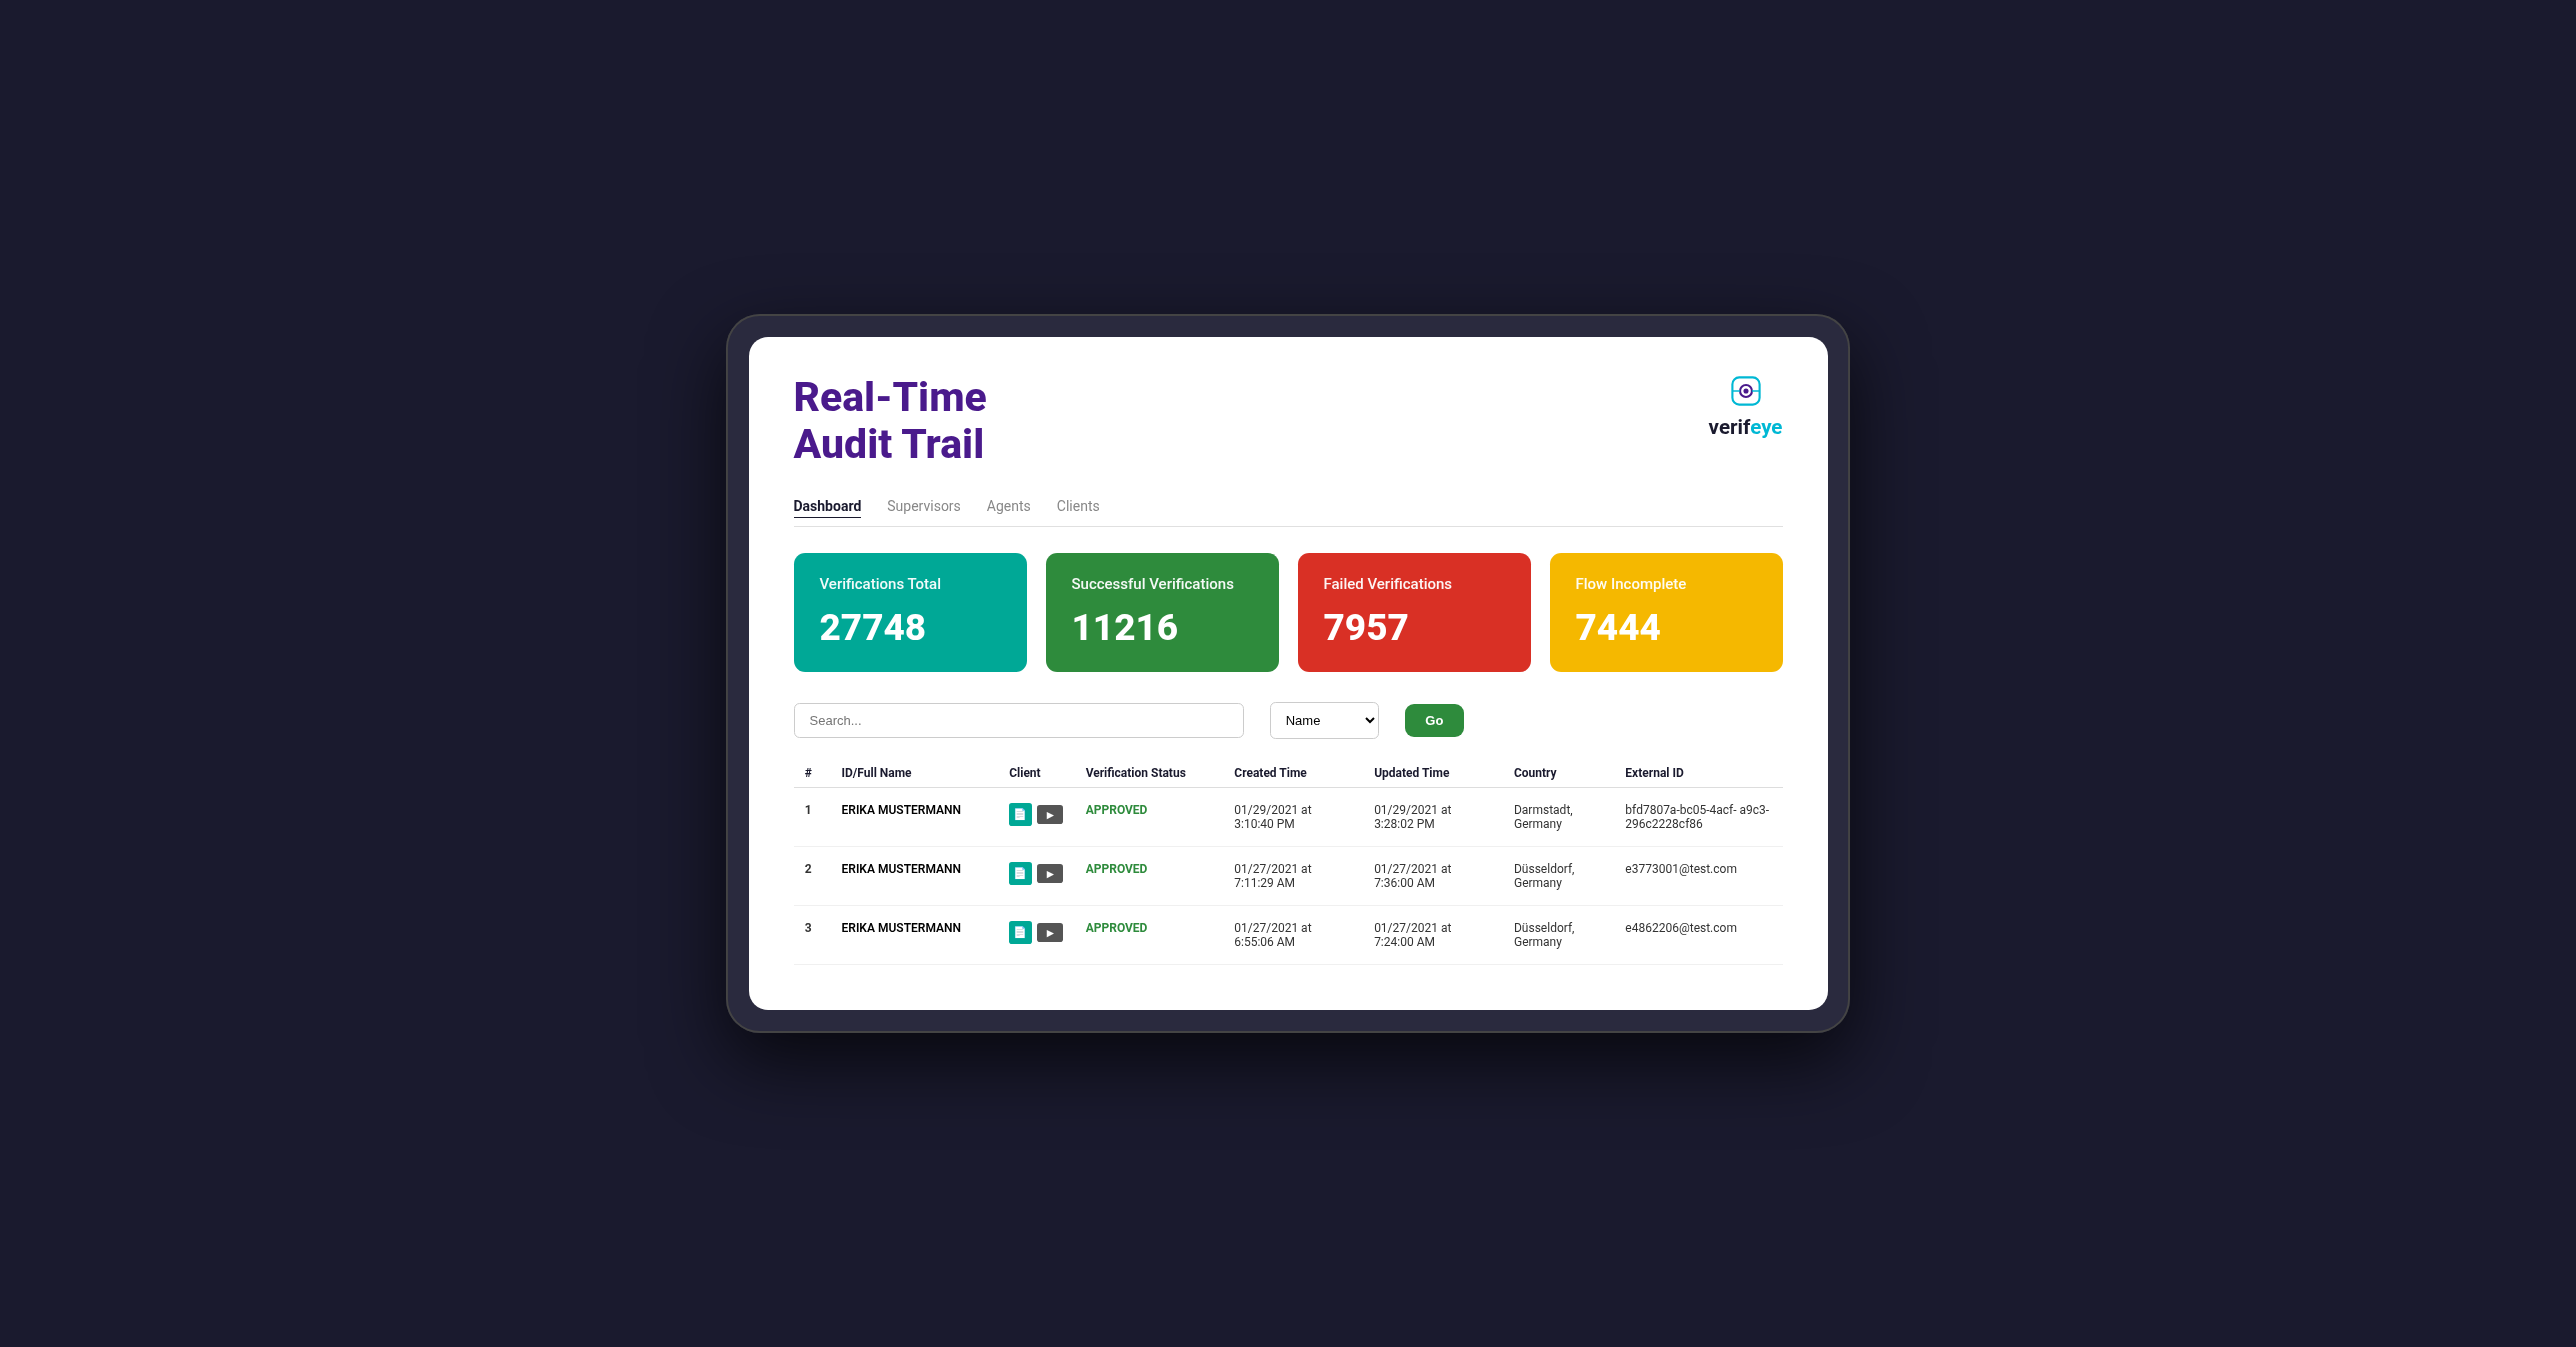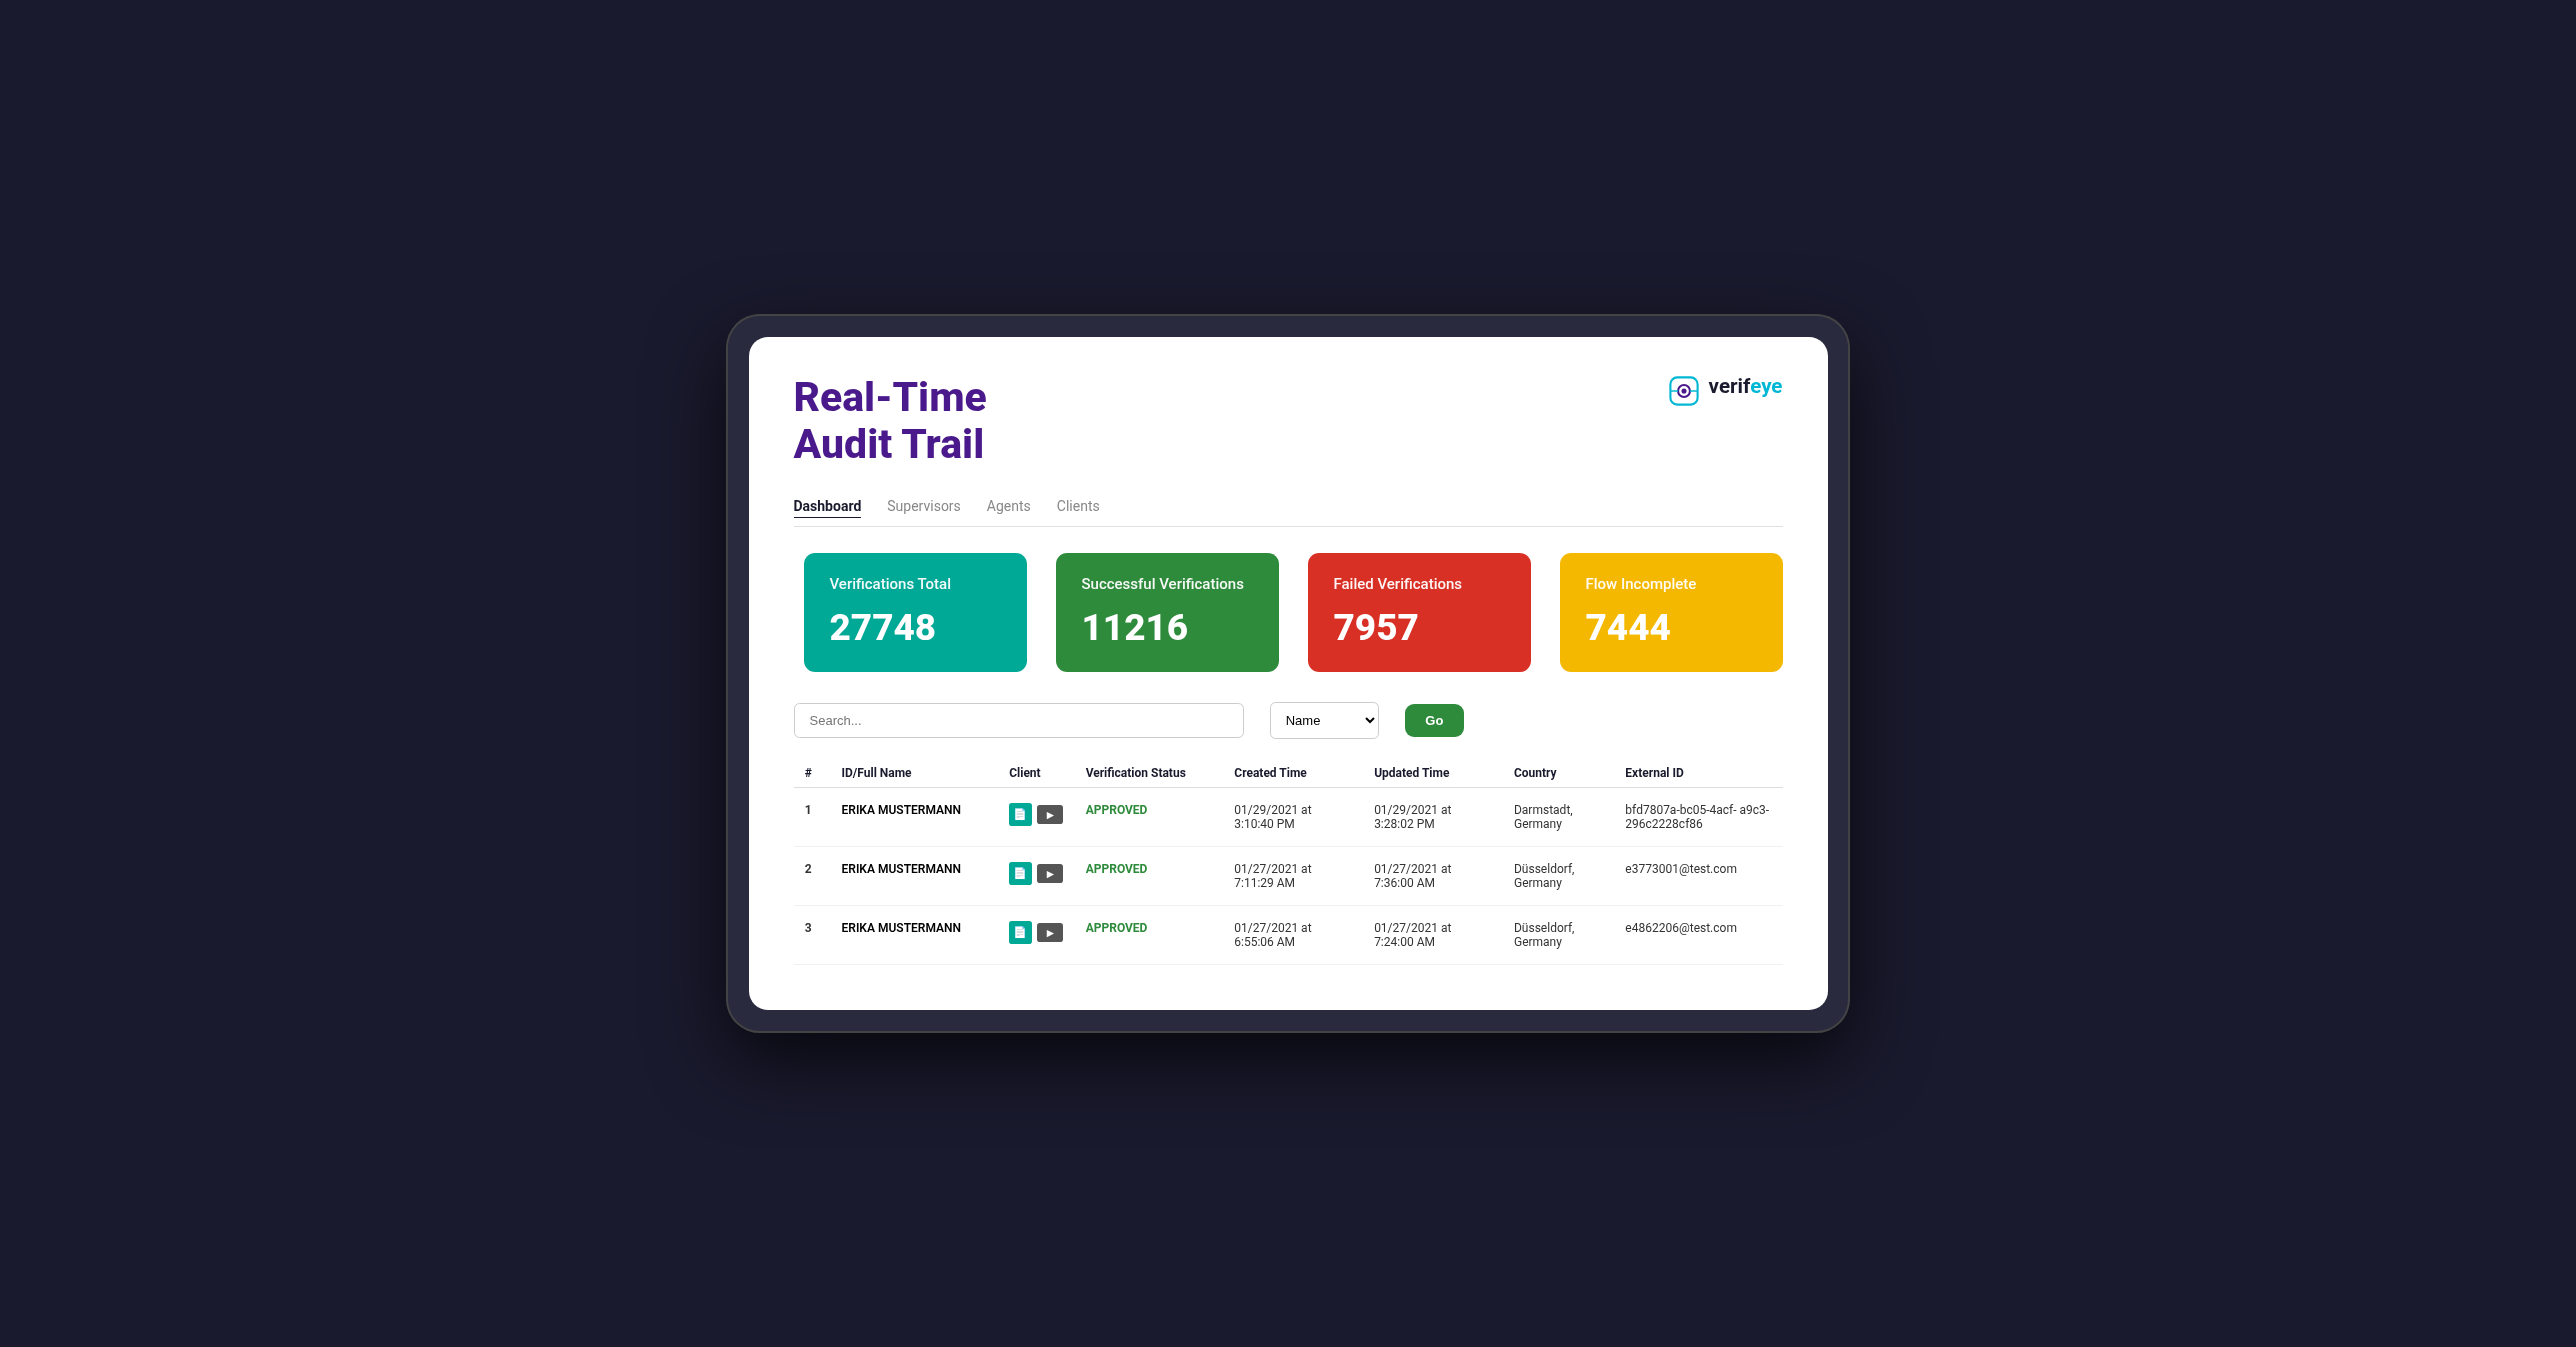--- a/index.html
+++ b/index.html
@@ -39,21 +39,23 @@
 
     .page-title {
       font-size: 41px;
       font-weight: 800;
       color: #4a1a8c;
       line-height: 1.15;
     }
 
     .logo-container {
       display: flex;
+      align-items: center;
       gap: 7.5px;
+      flex-direction: column;
     }
 
     .logo-icon {
       width: 34px;
       height: 34px;
     }
 
     .logo-text {
       font-size: 20.6px;
       font-weight: 700;
@@ -92,21 +94,20 @@
       display: grid;
       grid-template-columns: repeat(4, 1fr);
       gap: 19px;
       margin-bottom: 30px;
     }
 
     .stat-card {
       border-radius: 11.2px;
       padding: 22.5px 26px;
       color: white;
-      margin-left: 10px;
     }
 
     .stat-card.teal { background: #00a896; }
     .stat-card.green { background: #2e8b3c; }
     .stat-card.red { background: #d93025; }
     .stat-card.yellow { background: #f5b800; }
 
     .stat-label {
       font-size: 15px;
       font-weight: 500;

